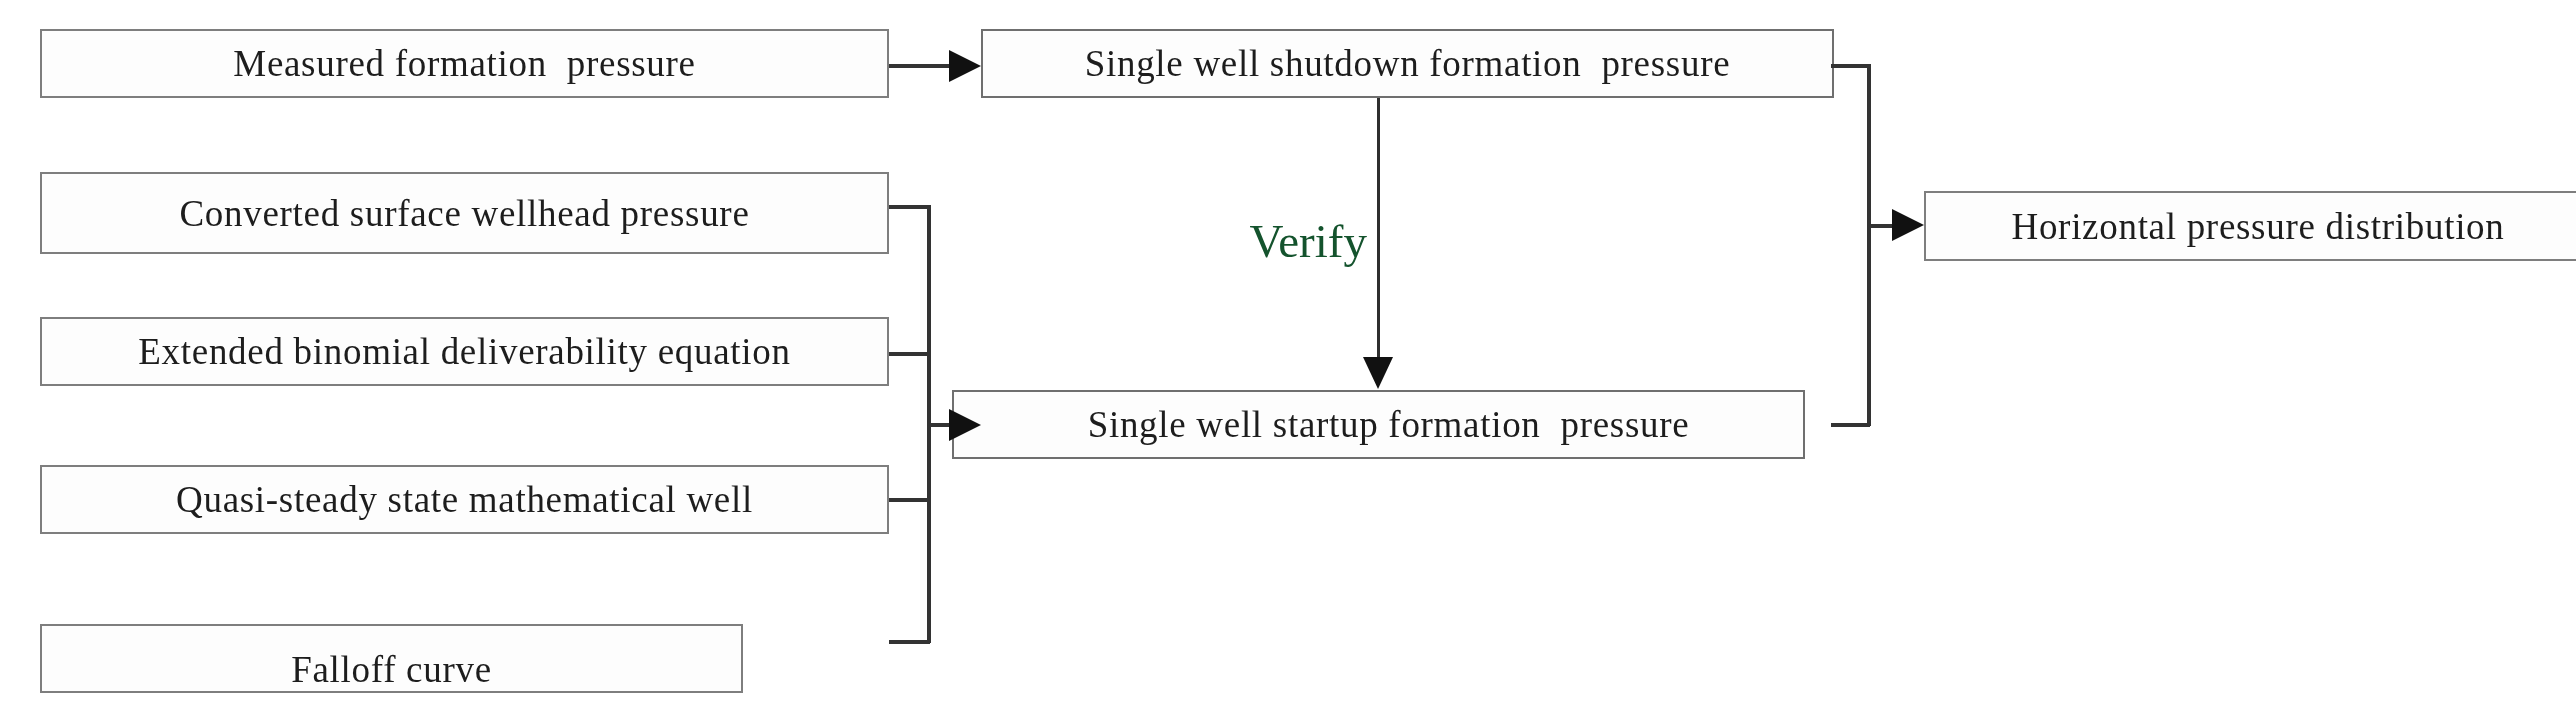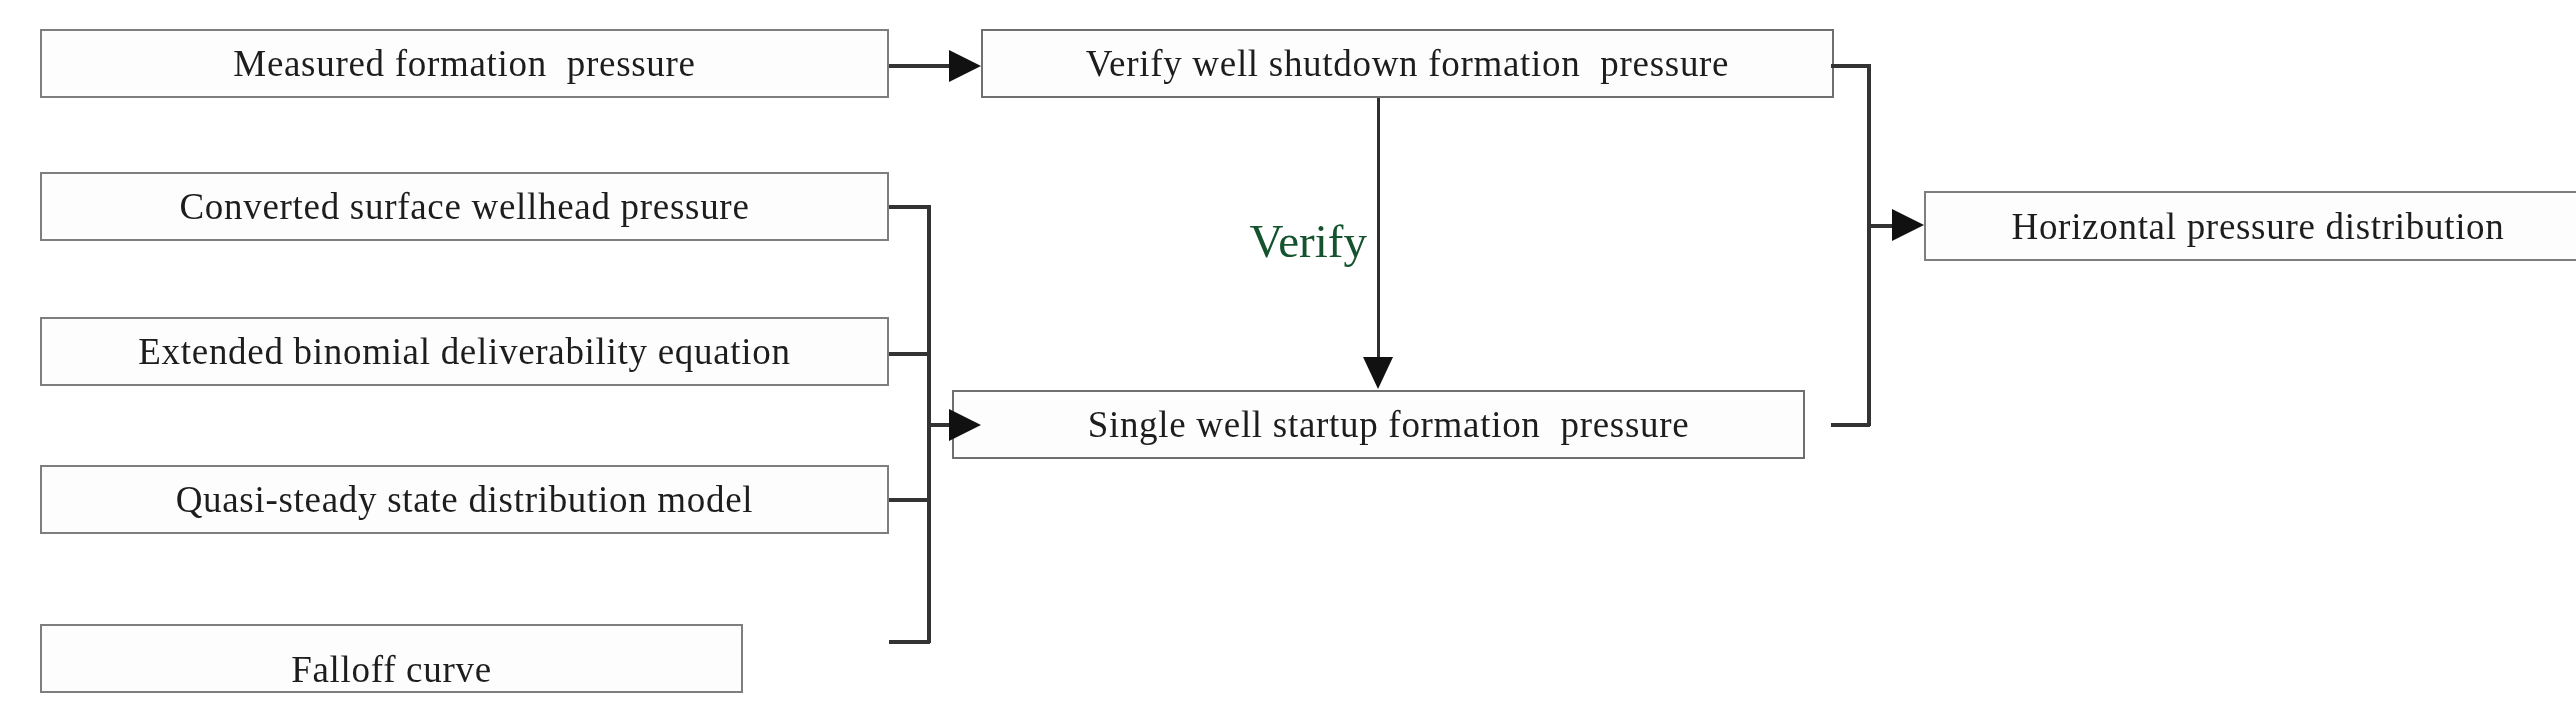--- a/index.html
+++ b/index.html
@@ -21,21 +21,21 @@
     justify-content: center;
   }
   .label {
     color: #1d1d1d;
     font-size: 37px;
     white-space: pre;
     letter-spacing: 0.7px;
   }
   
   .b1 { left: 40px;   top: 29px;  width: 849px; height: 69px; }
-  .b2 { left: 40px;   top: 172px; width: 849px; height: 69px; text-align: right; }
+  .b2 { left: 40px;   top: 172px; width: 849px; height: 82px; text-align: right; }
   .b3 { left: 40px;   top: 317px; width: 849px; height: 69px; }
   .b4 { left: 40px;   top: 465px; width: 849px; height: 69px; }
   .b5 { left: 40px;   top: 624px; width: 703px; height: 69px; align-items: flex-end; }
   
   .ma { left: 981px; top: 29px;  width: 853px; height: 69px; border-color: #6f6f6f; }
   .mb { left: 952px; top: 390px; width: 853px; height: 69px; border-color: #6f6f6f; padding-left: 20px; }
   
   .rb { left: 1924px; top: 191px; width: 668px;  height: 70px; }
 
   .line {
@@ -101,28 +101,28 @@
   <div class="node b1">
     <span class="label">Measured formation  pressure</span>
   </div>
   <div class="node b2">
     <span class="label">Converted surface wellhead pressure</span>
   </div>
   <div class="node b3">
     <span class="label">Extended binomial deliverability equation</span>
   </div>
   <div class="node b4">
-    <span class="label">Quasi-steady state distribution model</span>
+    <span class="label">Quasi-steady state mathematical well</span>
   </div>
   <div class="node b5">
     <span class="label">Falloff curve</span>
   </div>
 
   <div class="node ma">
-    <span class="label">Verify well shutdown formation  pressure</span>
+    <span class="label">Single well shutdown formation  pressure</span>
   </div>
   <div class="node mb">
     <span class="label">Single well startup formation  pressure</span>
   </div>
 
   <div class="node rb">
     <span class="label">Horizontal pressure distribution</span>
   </div>
 
   <div class="line l-b1-a"></div>

